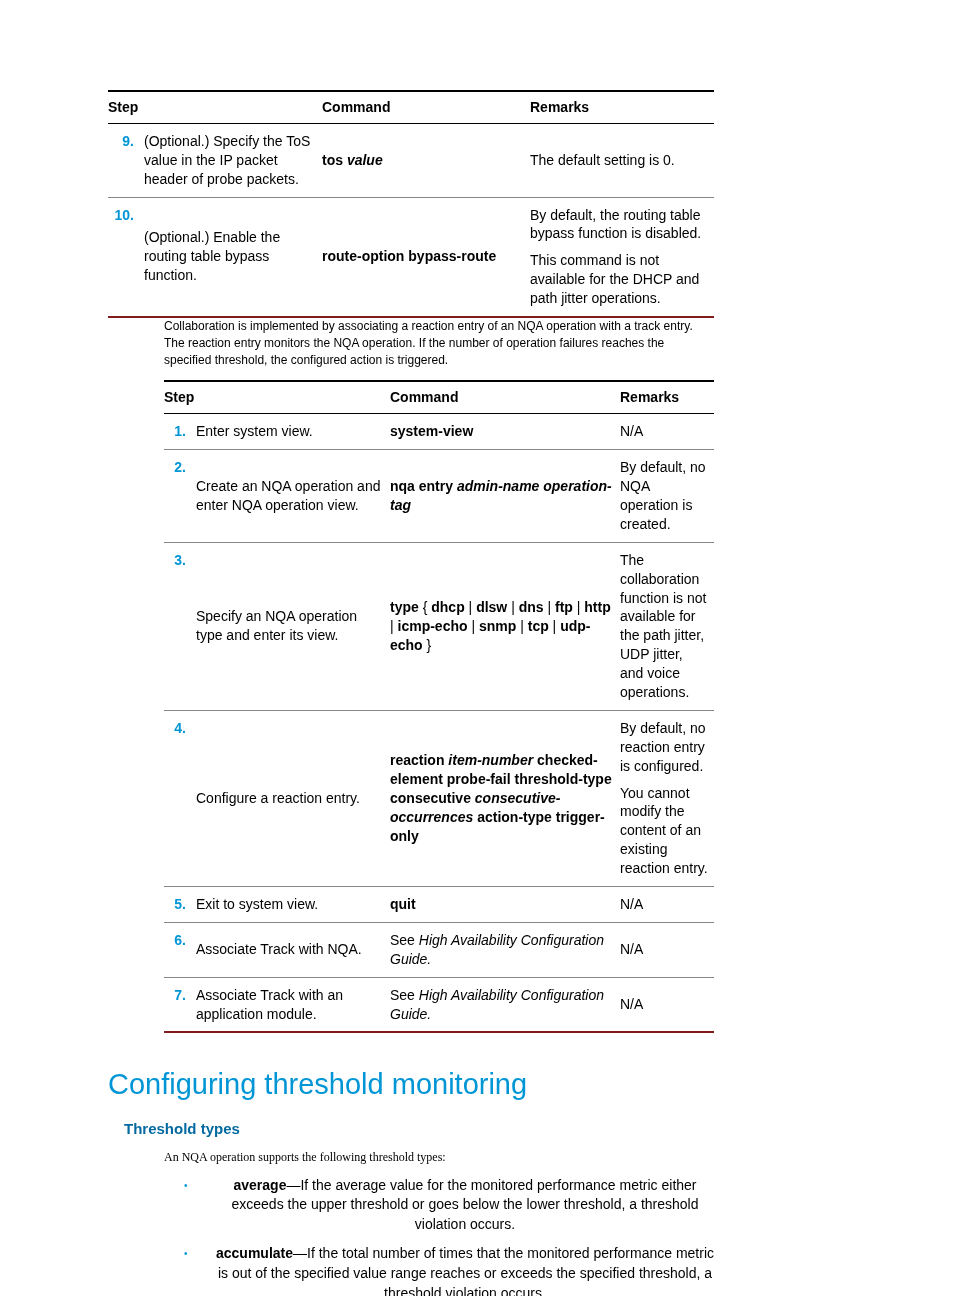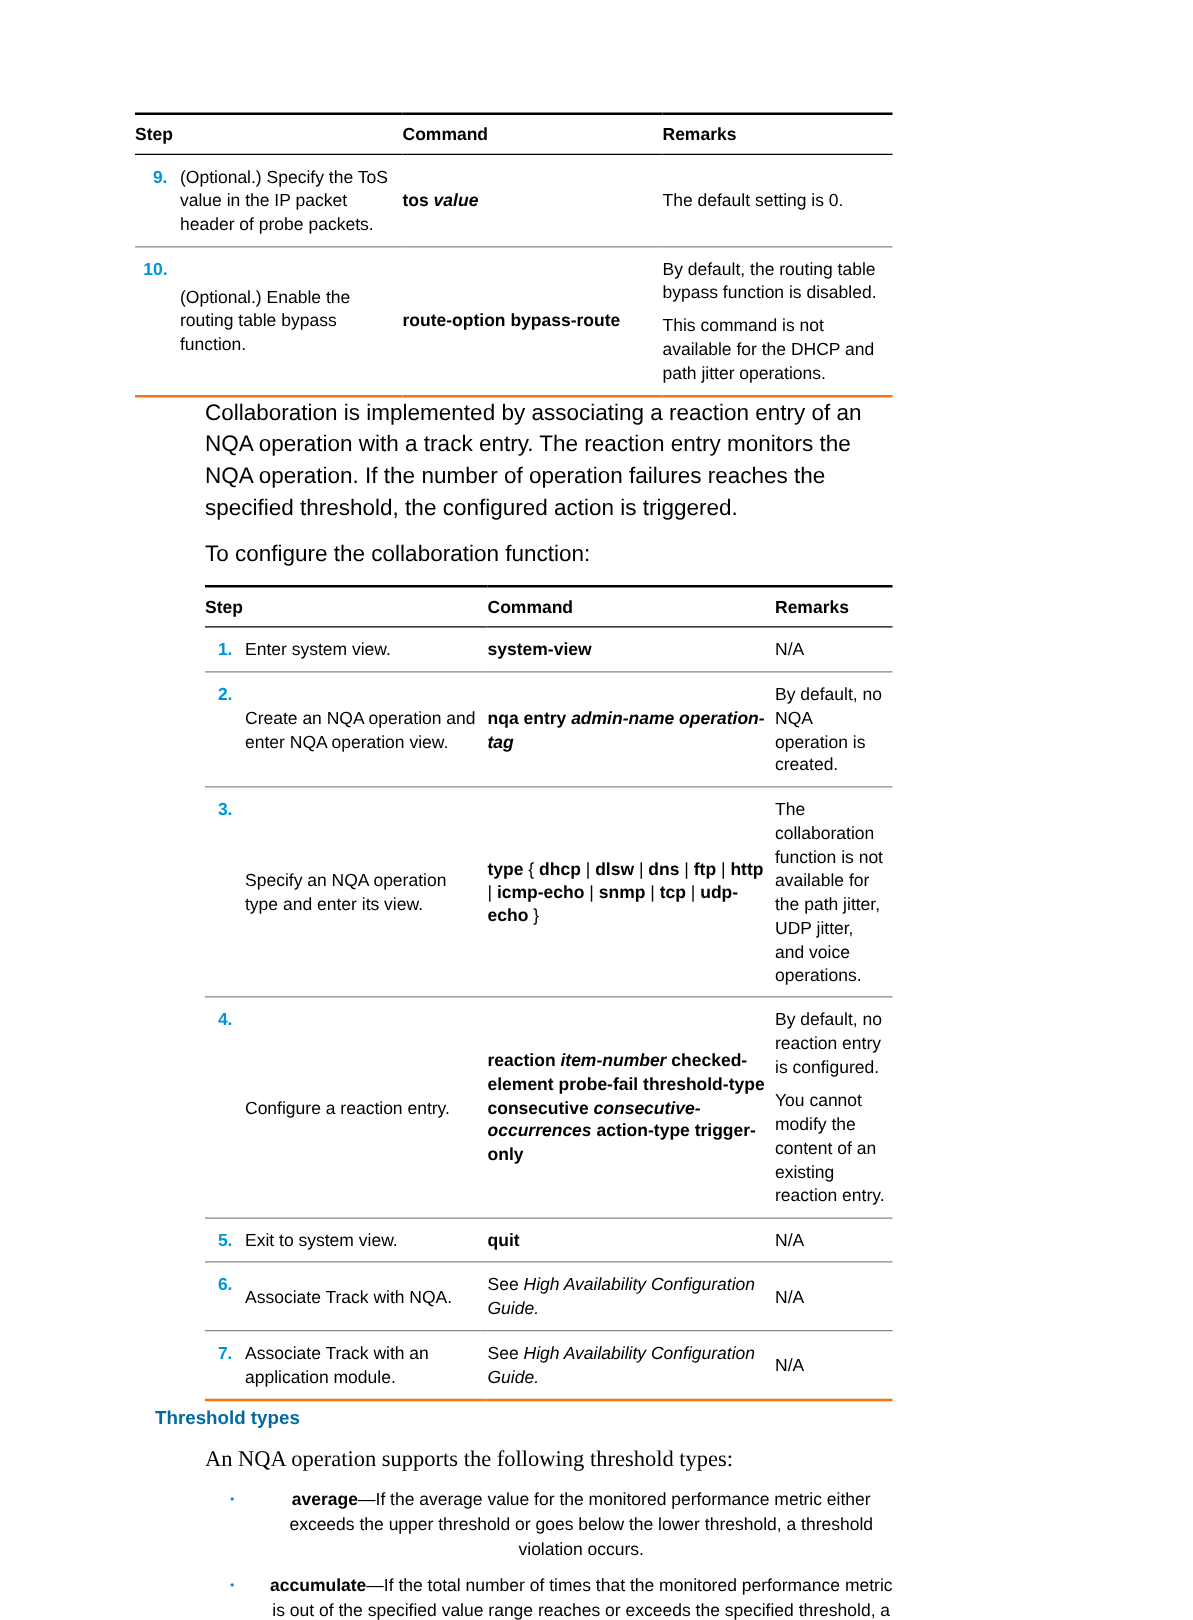--- a/index.html
+++ b/index.html
@@ -3,39 +3,39 @@
 <meta charset="utf-8">
 <style>
   * { box-sizing: border-box; margin: 0; padding: 0; }
   html, body { width: 954px; background: #fff; }
   body { font-family: Arial, Helvetica, sans-serif; color: #000; font-size: 14px; line-height: 1.35; }
   .page { padding: 90px 100px 40px 108px; width: 814px; }
   table { width: 100%; border-collapse: collapse; table-layout: fixed; }
   thead tr th { text-align: left; font-weight: bold; font-size: 14px; padding: 6px 4px 6px 0; }
   thead { border-top: 2px solid #000; border-bottom: 1px solid #000; }
   tbody tr { border-bottom: 1px solid #888; }
-  tbody tr.last { border-bottom: 2px solid #f97316; }
+  tbody tr.last { border-bottom: 2px solid #7f1d1d; }
   td { vertical-align: middle; padding: 8px 6px 8px 0; font-size: 14px; }
   td.step-num { color: #0096d6; font-weight: bold; text-align: right; vertical-align: top; padding-right: 10px; padding-top: 8px; }
   td.step-desc { font-size: 14px; }
   td.cmd .bold { font-weight: bold; }
   td.cmd .ital { font-style: italic; font-weight: bold; }
   td.remarks p { margin: 0; }
   td.remarks p + p { margin-top: 8px; }
   col.c-num { width: 36px; }
   col.c-desc { width: 178px; }
   col.c-cmd { width: 208px; }
   col.c-rem { width: auto; }
   col.c2-num { width: 32px; }
   col.c2-desc { width: 194px; }
   col.c2-cmd { width: 230px; }
   col.c2-rem { width: auto; }
   h1 { font-family: Arial, Helvetica, sans-serif; font-weight: normal; font-size: 29px; color: #0096d6; margin: 32px 0 14px 0; }
   h2.sub { font-family: Arial, Helvetica, sans-serif; font-weight: bold; font-size: 15px; color: #0369a1; margin: 4px 0 10px 16px; }
-  .body-text { margin-left: 56px; margin-bottom: 12px; font-size: 18px; line-height: 1.4; }
+  .body-text { margin-left: 56px; margin-bottom: 12px; font-size: 12px; line-height: 1.4; }
   ul.bullets { list-style: none; margin-left: 76px; text-align: center; }
   ul.bullets li { position: relative; padding-left: 32px; margin-bottom: 10px; line-height: 1.4; }
   ul.bullets li::before { content: "•"; color: #0096d6; font-size: 10px; position: absolute; left: 0; top: 3px; }
   ul.bullets li .bterm { font-weight: bold; }
   .page-num { text-align: center; font-size: 13px; margin-top: 56px; }
   .bi { font-weight: normal; font-style: italic; margin-top: 24px; }
 </style>
 </head>
 <body>
 
@@ -74,21 +74,20 @@
         </td>
         <td class="remarks">
           <p>By default, the routing table bypass function is disabled.</p>
           <p>This command is not available for the DHCP and path jitter operations.</p>
         </td>
       </tr>
     </tbody>
   </table>
 
   <p class="body-text">Collaboration is implemented by associating a reaction entry of an NQA operation with a track entry. The reaction entry monitors the NQA operation. If the number of operation failures reaches the specified threshold, the configured action is triggered.</p>
-  <p class="body-text">To configure the collaboration function:</p>
 
   <div style="margin-left:56px;">
   <table style="width:calc(100%);">
     <colgroup>
       <col class="c2-num">
           <col class="c2-desc">
           <col class="c2-cmd">
           <col class="c2-rem">
     </colgroup>
     <thead>
@@ -168,20 +167,21 @@
         <td class="step-desc">Associate Track with an application module.</td>
         <td class="cmd"><span>See </span><span class="bi">High Availability Configuration Guide.</span></td>
         <td class="remarks">
               <p>N/A</p>
             </td>
       </tr>
     </tbody>
   </table>
   </div>
 
+  <h1>Configuring threshold monitoring</h1>
   <h2 class="sub">Threshold types</h2>
   <p class="body-text" style="margin-bottom:10px;font-family:Liberation Serif, serif;">An NQA operation supports the following threshold types:</p>
 
   <ul class="bullets">
     <li>
       <span class="bterm">average</span><span>—If the average value for the monitored performance metric either exceeds the upper threshold or goes below the lower threshold, a threshold violation occurs.</span>
     </li>
     <li>
       <span class="bterm">accumulate</span><span>—If the total number of times that the monitored performance metric is out of the specified value range reaches or exceeds the specified threshold, a threshold violation occurs.</span>
     </li>

